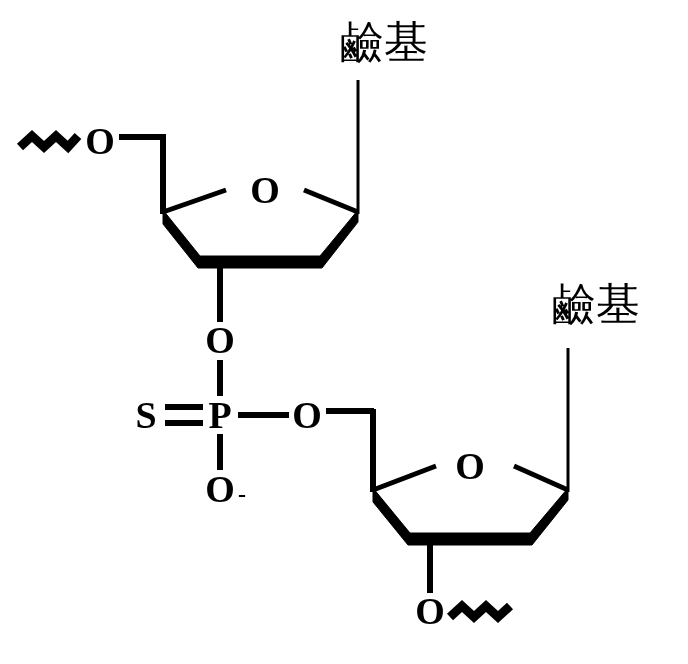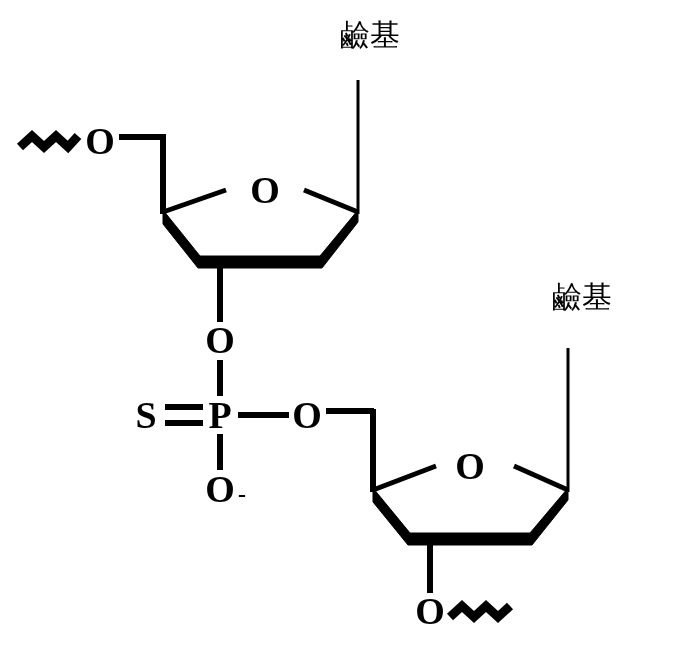--- a/index.html
+++ b/index.html
@@ -36,21 +36,21 @@
     font-family: "Liberation Serif", serif;
     font-size: 24px;
     font-weight: 700;
     fill: #000000;
     text-anchor: start;
     dominant-baseline: central;
   }
   .base-label {
     position: absolute;
     font-family: "DejaVu Sans", sans-serif;
-    font-size: 30px;
+    font-size: 44px;
     font-weight: 400;
     color: #000000;
     line-height: 1;
     white-space: nowrap;
   }
 </style>
 </head>
 <body>
 
 <div id="diagram-root">

